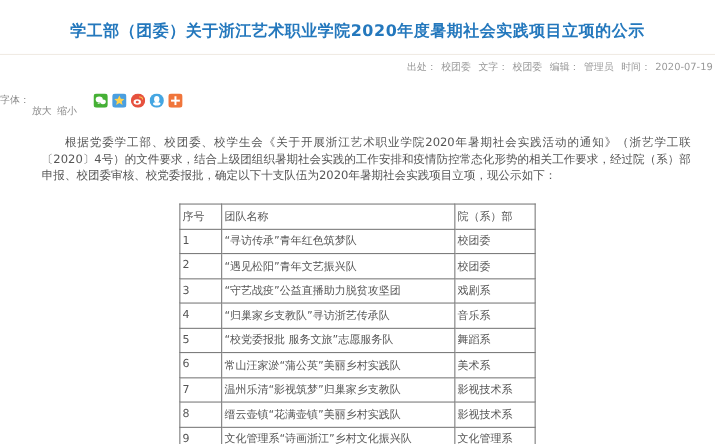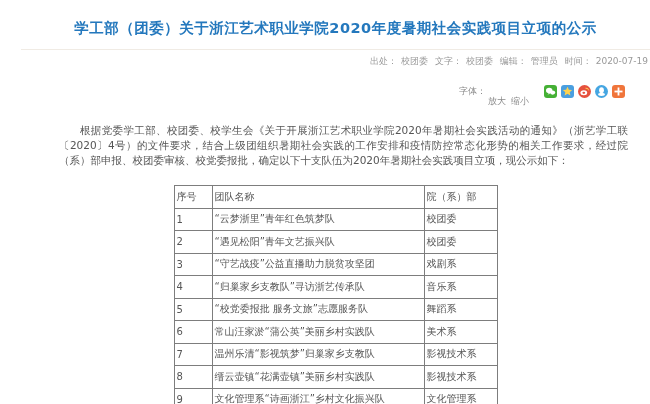--- a/index.html
+++ b/index.html
@@ -3,21 +3,20 @@
 <meta charset="utf-8">
 <style>
   * { margin:0; padding:0; box-sizing:border-box; }
   html,body { background:#ffffff; }
   .page {
     width:650px; height:404px;
     background:#ffffff;
     font-family:"DejaVu Sans", sans-serif;
     overflow:hidden;
     position:relative;
-    padding-left:21px;
   }
   .article-title {
     padding-top:19px;
     text-align:center;
     font-size:14.5px;
     font-weight:bold;
     color:#2478bd;
     letter-spacing:0.5px;
   }
   .title-divider {
@@ -27,21 +26,21 @@
   .meta-line {
     margin-top:5px;
     text-align:right;
     font-size:9px;
     color:#999999;
   }
   .meta-line span { margin:0 2px; }
   .controls-line {
     margin:7px 25px 0 0;
     display:flex;
-    justify-content:flex-end;
+    justify-content:flex-start;
     align-items:center;
     font-size:9px;
     color:#8a8a8a;
   }
   .font-link { margin-right:5px; cursor:pointer; color:#8a8a8a; text-decoration:none;margin-top:20px; }
   .share-icons { display:flex; align-items:center; margin-left:6px; }
   .share-icon {
     width:13px; height:13px;
     margin-left:4px;
     display:inline-flex;
@@ -150,21 +149,21 @@
     <thead>
       <tr>
         <th>序号</th>
         <th>团队名称</th>
         <th>院（系）部</th>
       </tr>
     </thead>
     <tbody>
         <tr>
           <td>1</td>
-          <td>“云梦浙里”青年红色筑梦队</td>
+          <td>“寻访传承”青年红色筑梦队</td>
           <td>校团委</td>
         </tr>
         <tr>
           <td>2</td>
           <td>“遇见松阳”青年文艺振兴队</td>
           <td>校团委</td>
         </tr>
         <tr>
           <td>3</td>
           <td>“守艺战疫”公益直播助力脱贫攻坚团</td>

